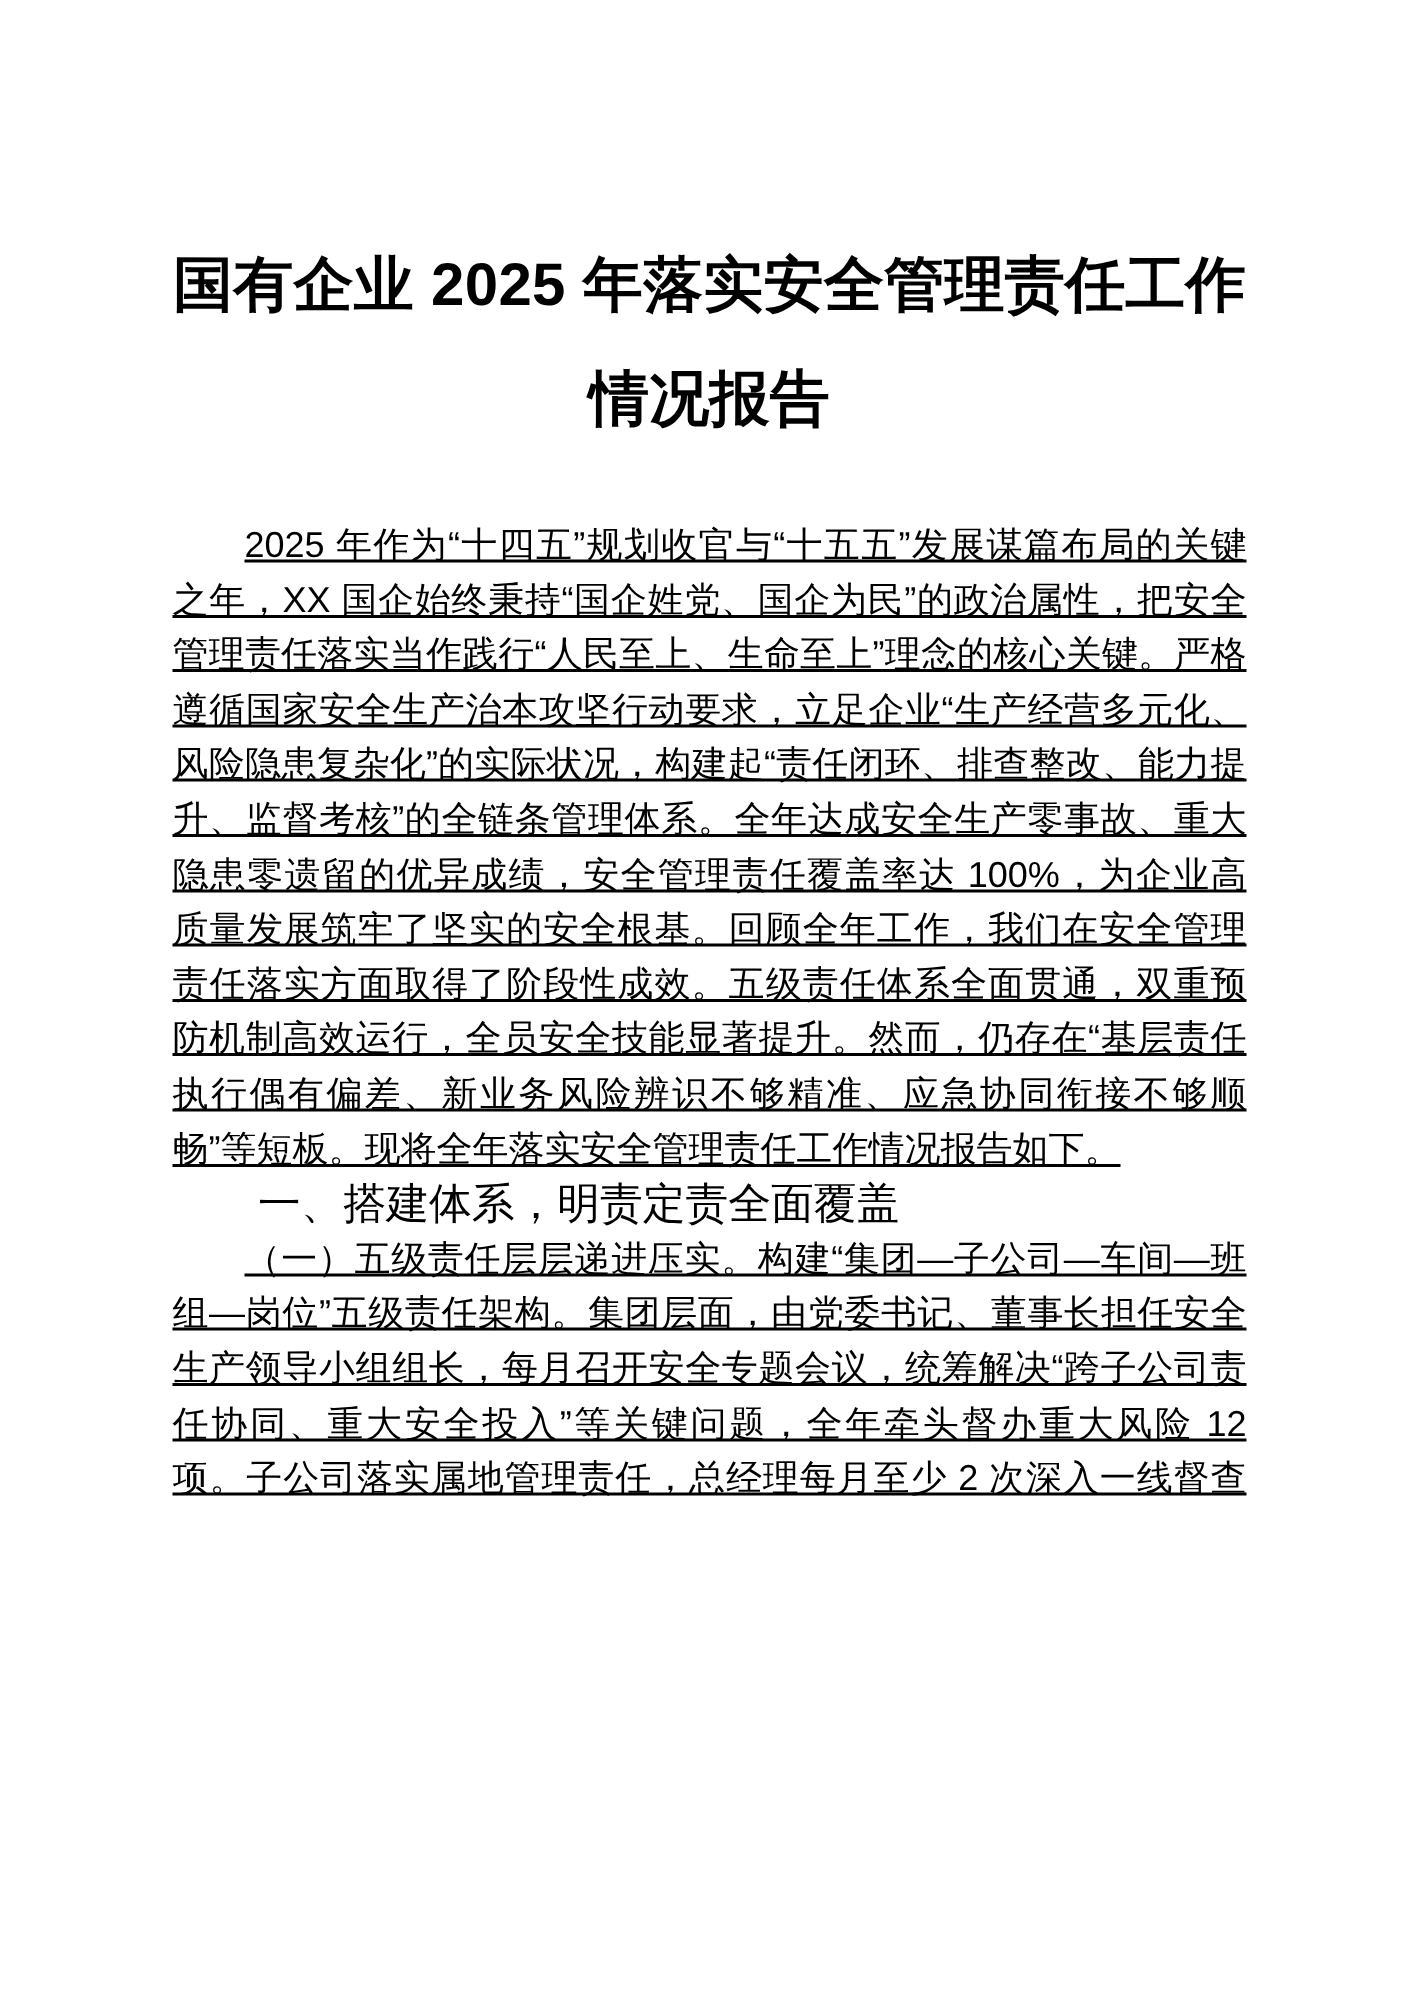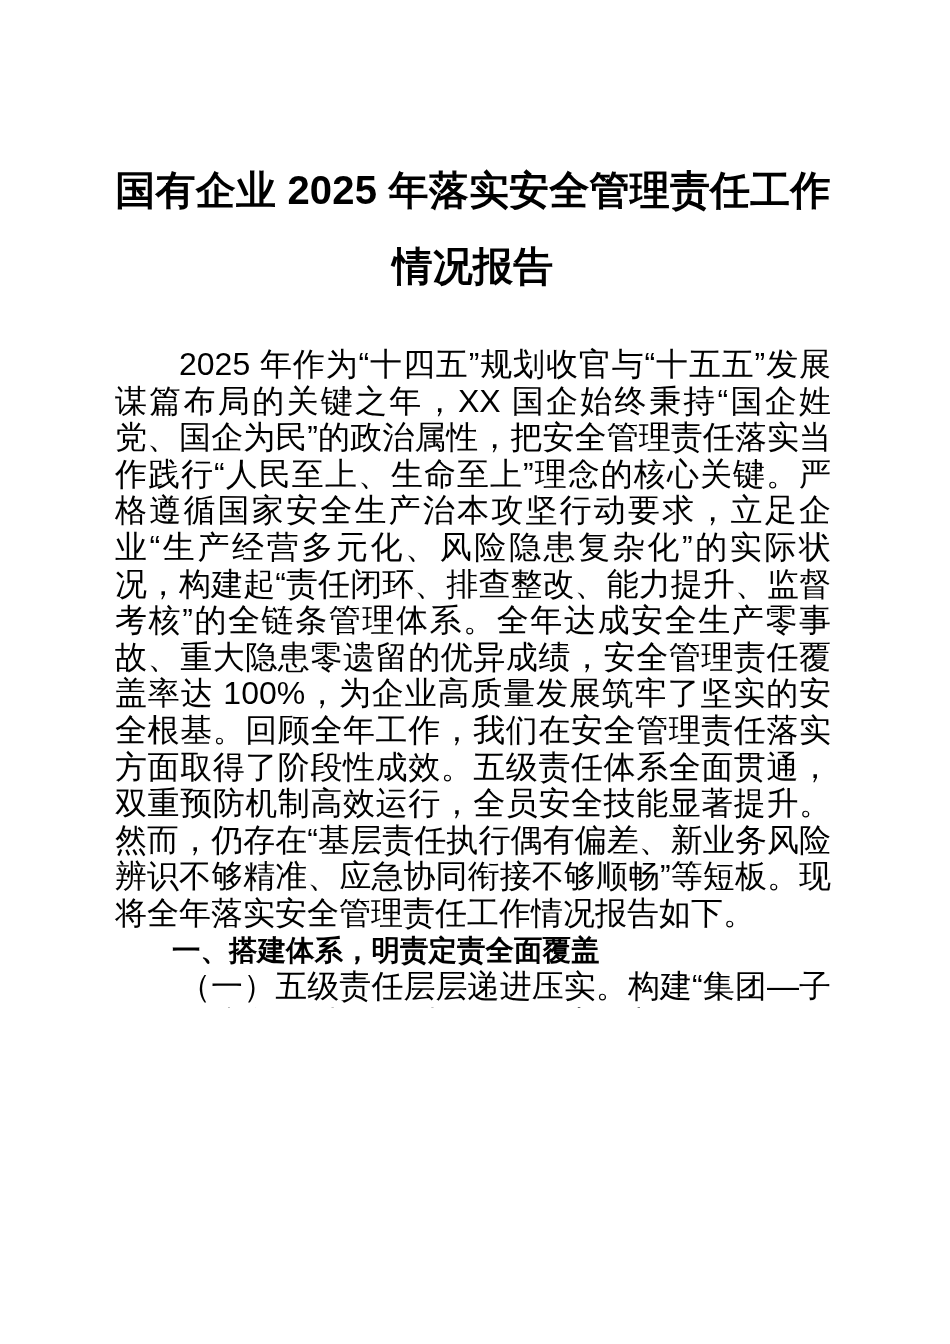--- a/index.html
+++ b/index.html
@@ -34,34 +34,35 @@
     letter-spacing: 0.2px;
     margin: 0;
     padding-top: 152px;
     word-break: break-all;
   }
   .spacer-after-title {
     height: 42px;
   }
   p.body-par {
     font-family: "Liberation Sans", "DejaVu Sans", sans-serif;
-    font-size: 32px;
+    font-size: 24px;
     line-height: 36.6px;
     text-align: justify;
     text-justify: inter-ideograph;
     margin: 0;
     text-indent: 2em;
     word-break: break-all;
     letter-spacing: 0px;
+    text-decoration: underline;
   }
   p.section-heading {
     font-family: "Liberation Sans", "DejaVu Sans", sans-serif;
     font-size: 28.5px;
     line-height: 36.6px;
-    font-weight: bold;
+    font-weight: normal;
     text-align: left;
     margin: 0;
     text-indent: 2em;
     word-break: break-all;
   }
 </style>
 </head>
 <body>
 
 <div class="page">

